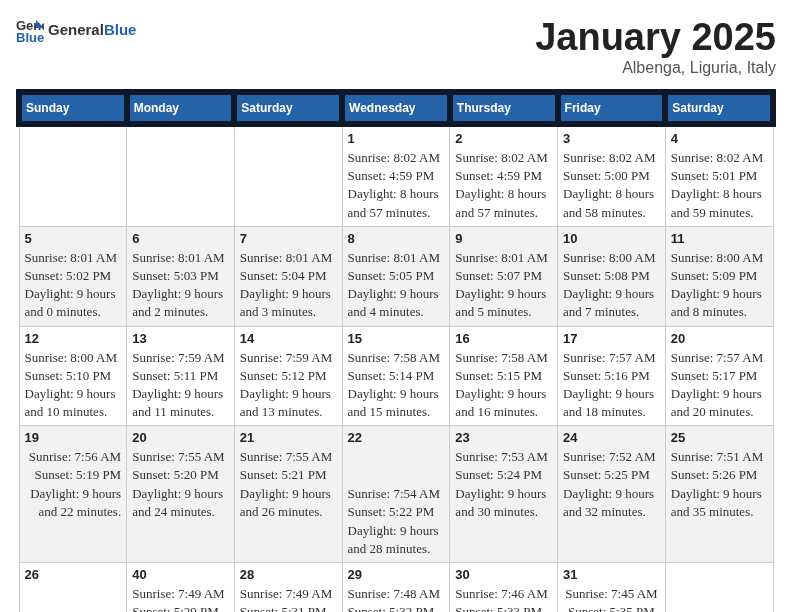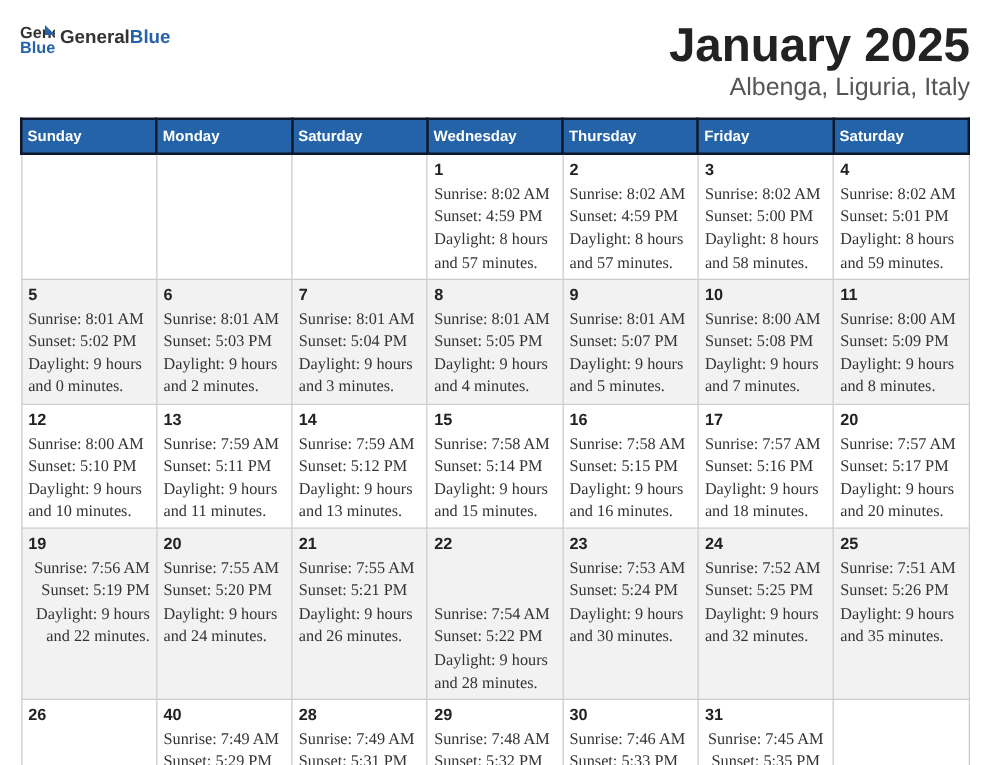--- a/index.html
+++ b/index.html
@@ -27,36 +27,36 @@
     }
     .title-area {
       text-align: right;
     }
     .calendar-title {
       font-size: 38px;
       font-weight: bold;
       color: #222;
     }
     .calendar-subtitle {
-      font-size: 20px;
+      font-size: 16px;
       color: #555;
     }
     table {
       width: 100%;
       border-collapse: collapse;
       font-size: 11px;
     }
     thead tr th {
       background-color: #2563a8;
       color: #fff;
       padding: 6px 4px;
       text-align: left;
       font-size: 12px;
       font-weight: bold;
-      border: 2px solid #0f172a;
+      border: 6px solid #0f172a;
     }
     tbody tr td {
       border: 1px solid #ccc;
       vertical-align: top;
       padding: 4px 5px;
       min-height: 80px;
       height: 80px;
       width: 108px;
     }
     .day-num {

